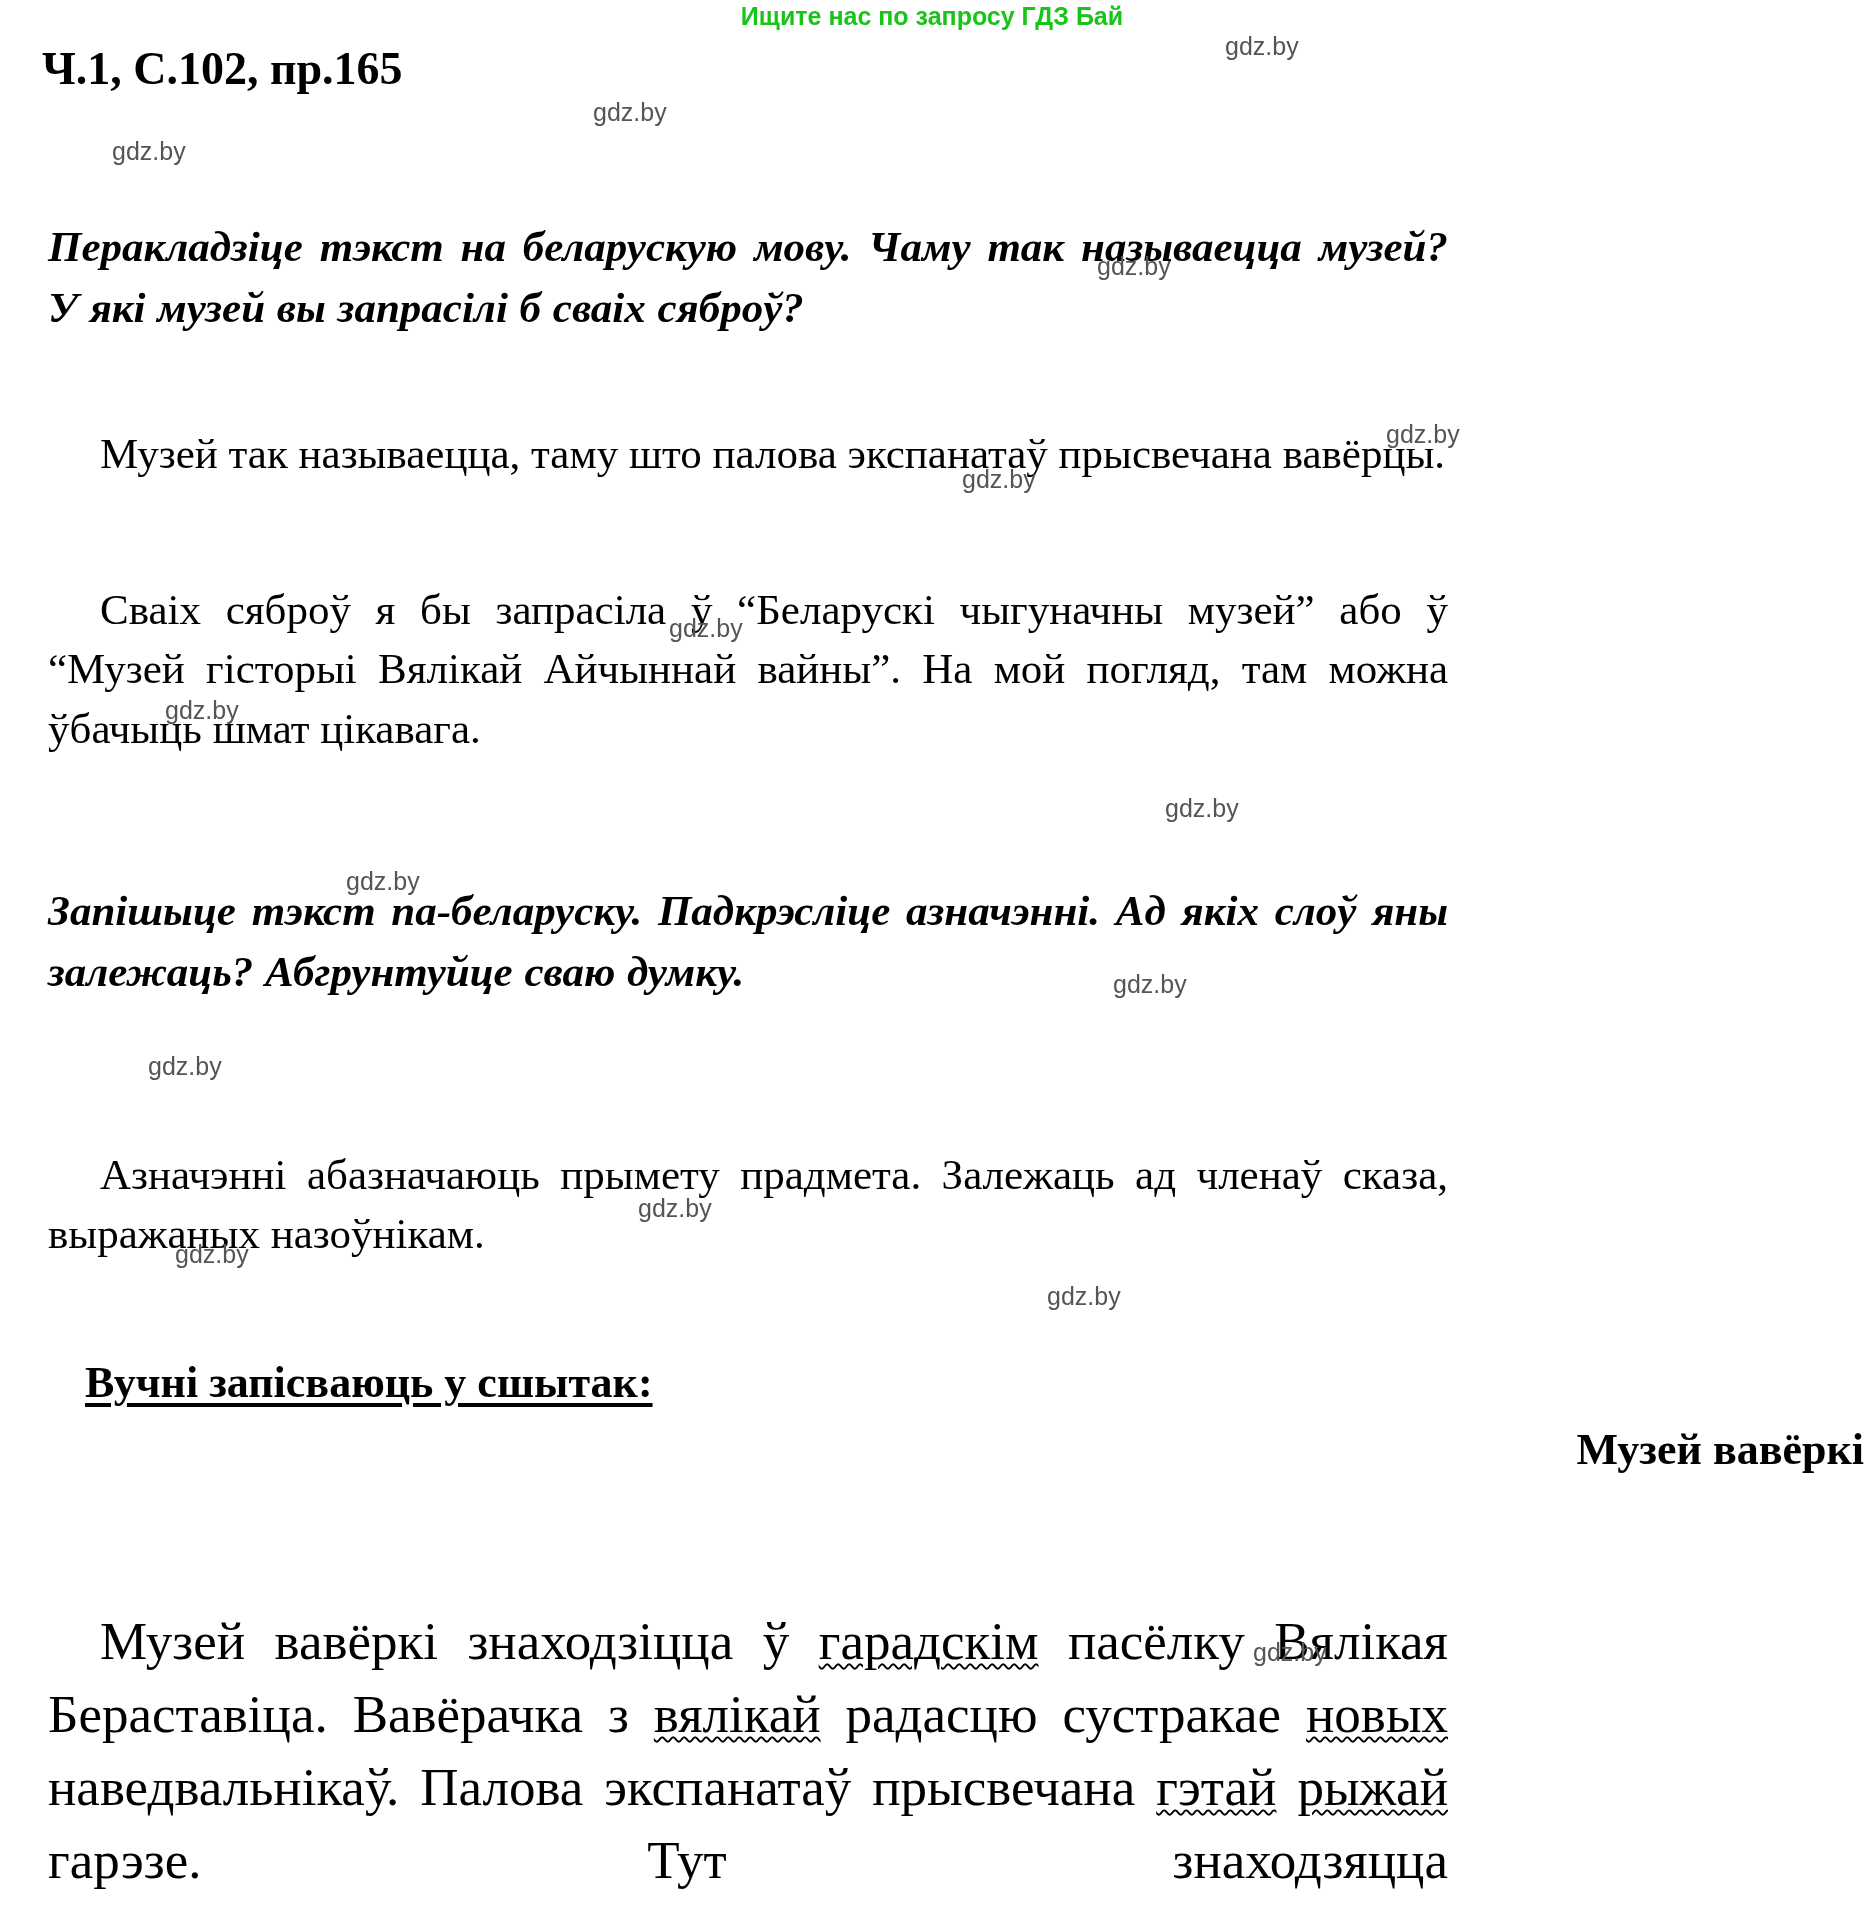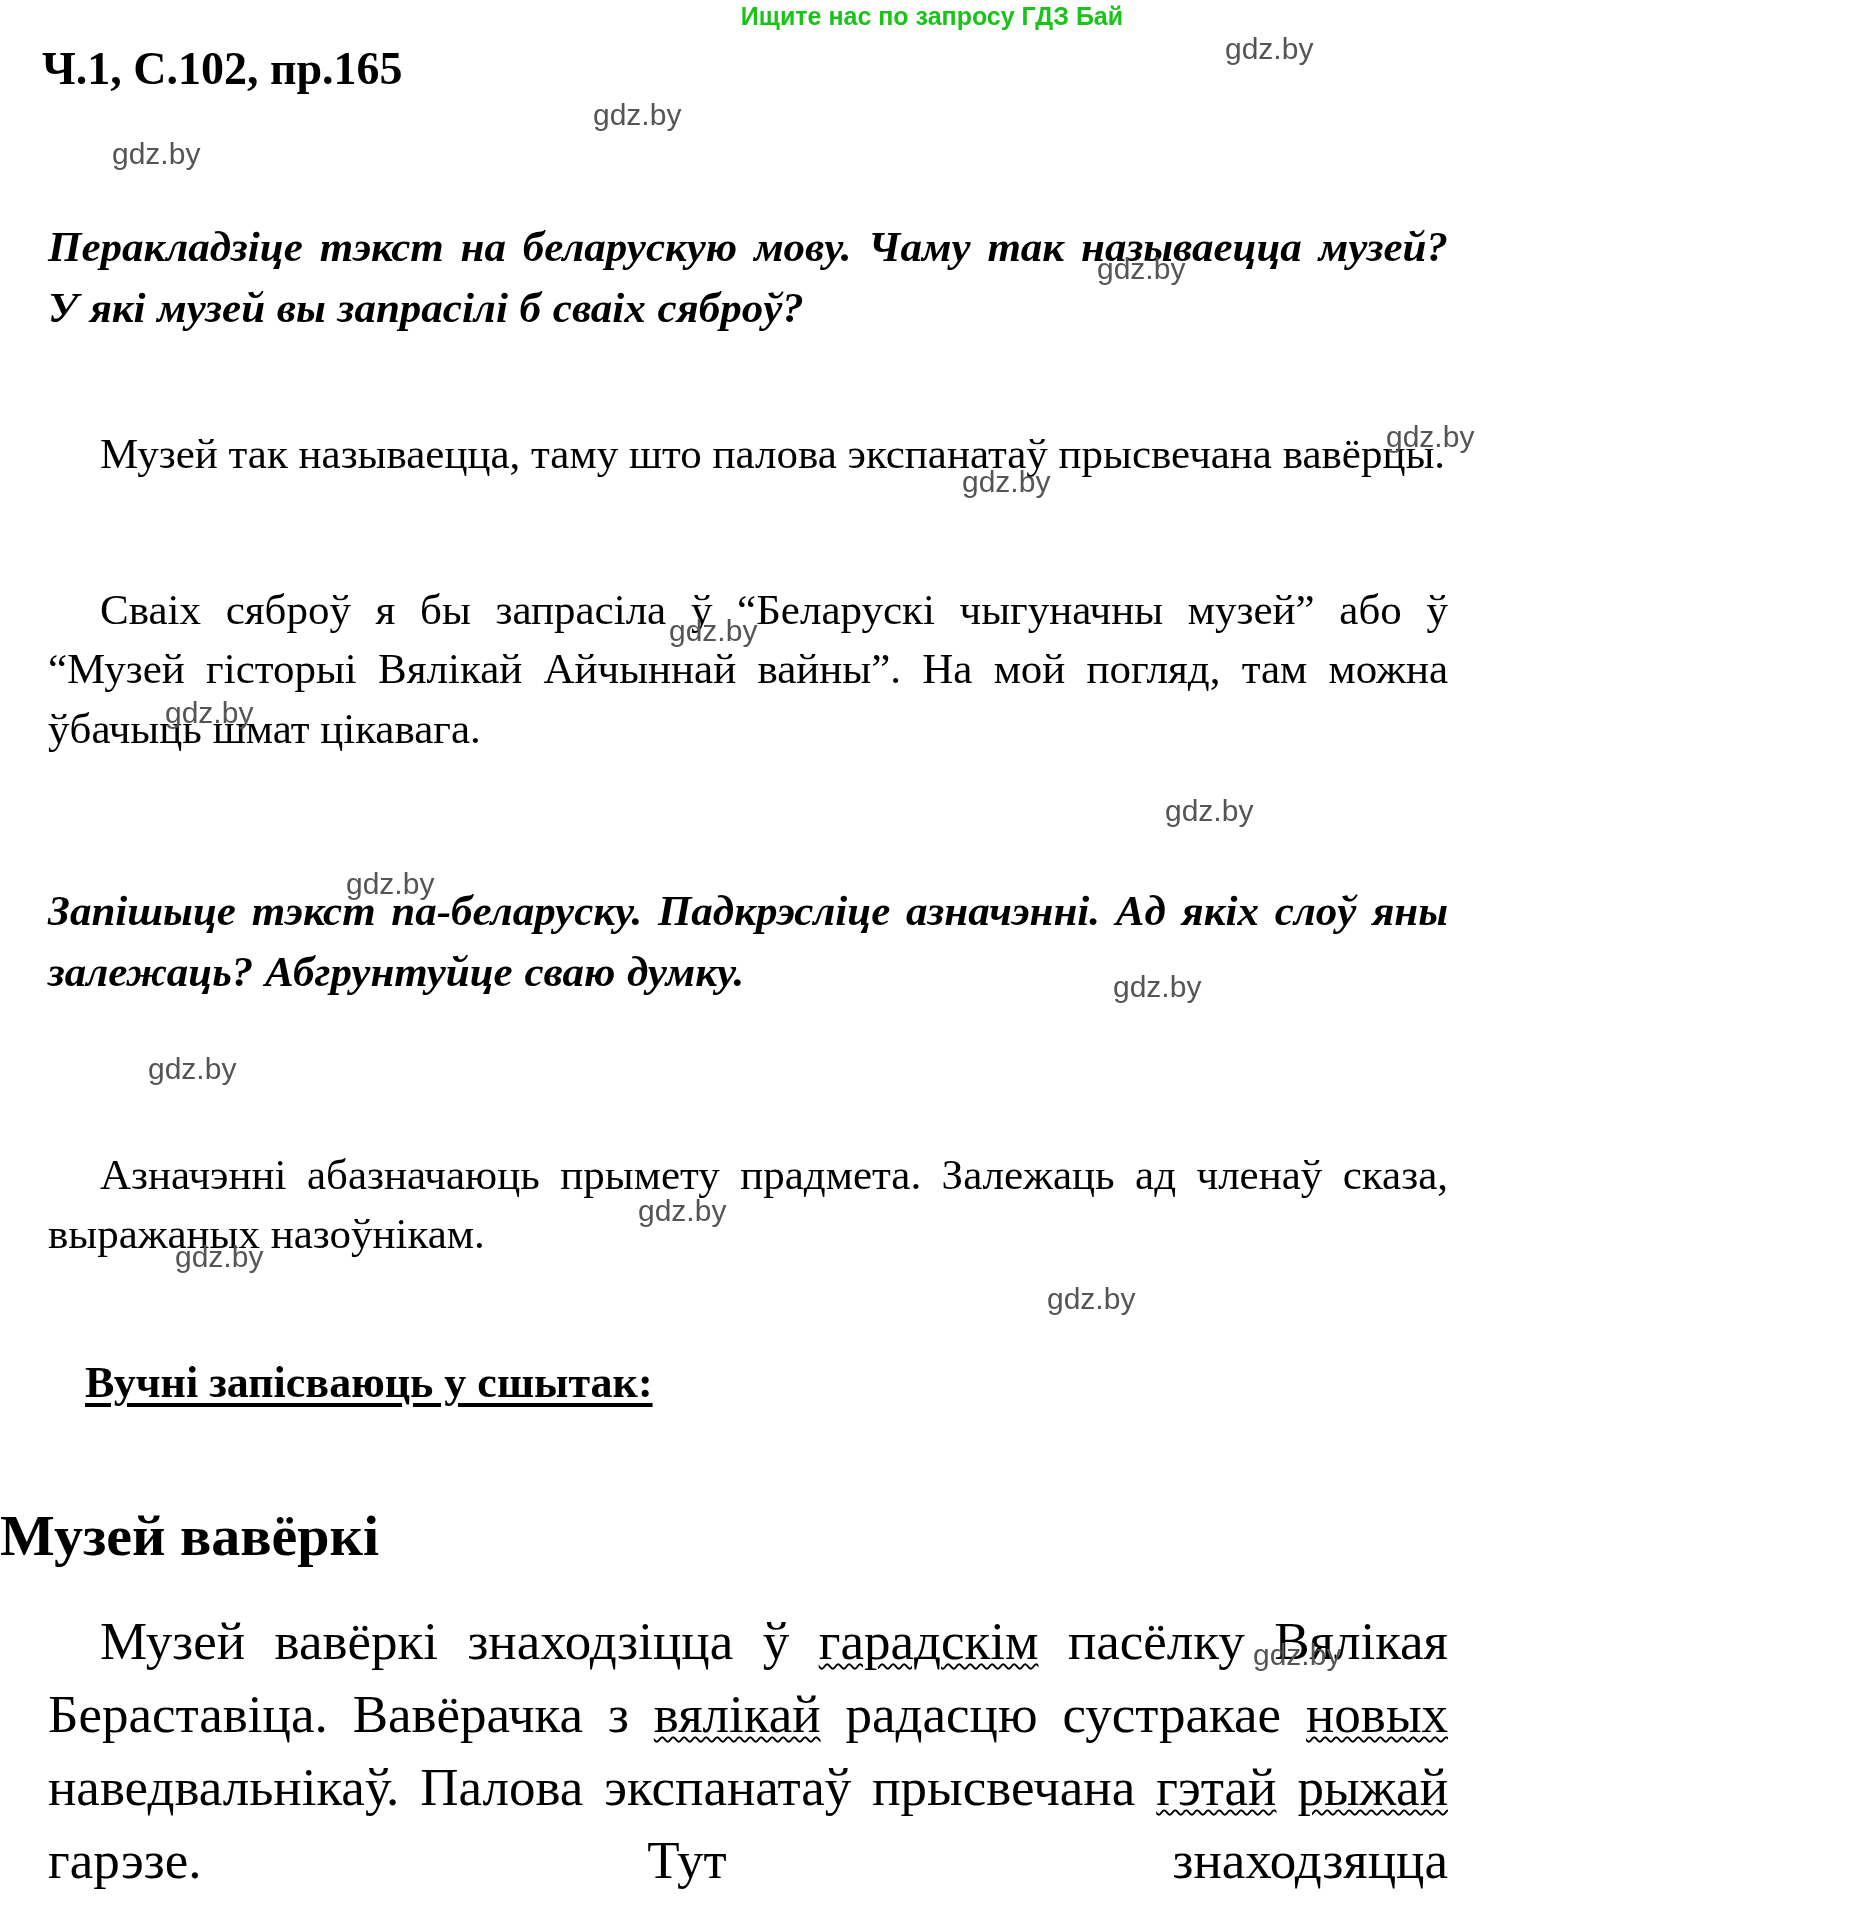--- a/index.html
+++ b/index.html
@@ -29,21 +29,21 @@
     font-weight: 700;
     color: #17c417;
     letter-spacing: 0px;
     white-space: nowrap;
   }
 
   
   .wm {
     position: absolute;
     font-family: "Liberation Sans", sans-serif;
-    font-size: 30px;
+    font-size: 25px;
     font-weight: 400;
     color: #555555;
     white-space: nowrap;
     user-select: none;
   }
 
   
   .page {
     position: absolute;
     top: 0;
@@ -101,25 +101,25 @@
     font-weight: 700;
     text-decoration: underline;
     text-underline-offset: 6px;
     text-decoration-thickness: 4px;
     white-space: nowrap;
     margin-left: 37px;
   }
 
   .composition-title {
     position: absolute;
-    top: 1502px;
+    top: 1424px;
     left: 0;
     width: 100%;
-    text-align: left;
-    font-size: 58px;
+    text-align: right;
+    font-size: 44px;
     font-weight: 700;
     white-space: nowrap;
   }
 
   .composition-body {
     position: absolute;
     top: 1605px;
     left: 48px;
     width: 1400px;
     font-size: 53px;

